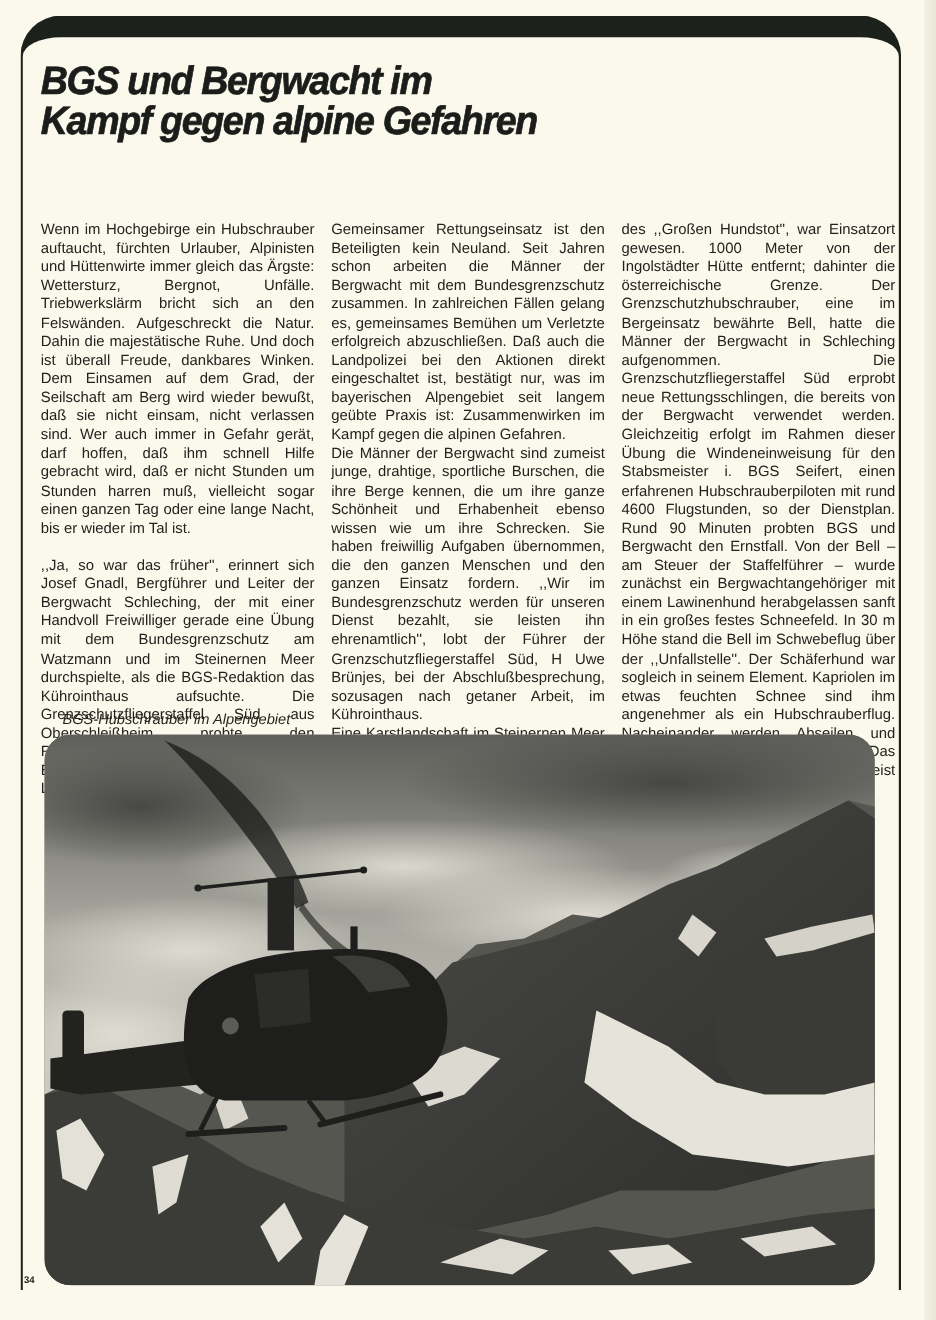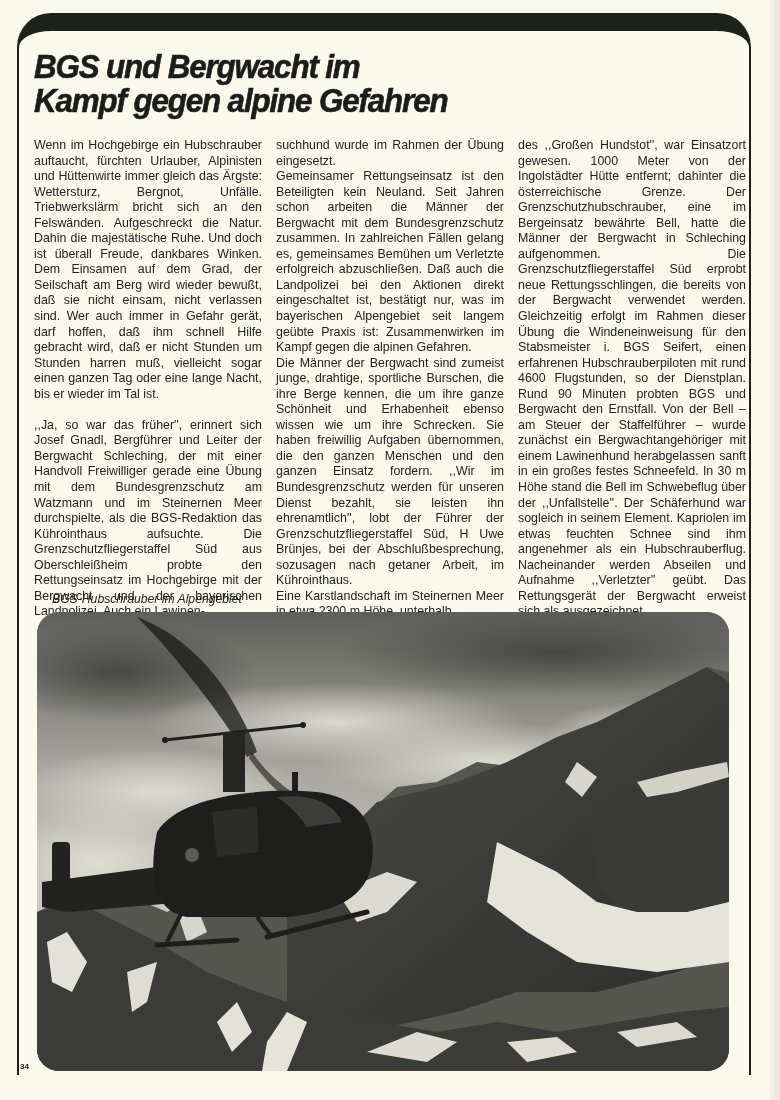--- a/index.html
+++ b/index.html
@@ -60,20 +60,21 @@
       display: flex;
       justify-content: space-between;
     }
     .col {
       width: 228px;
       font-size: 12.4px;
       line-height: 15.55px;
       text-align: justify;
       color: #22231f;
       hyphens: manual;
+      margin-top: 46px;
     }
     .col p {
       margin: 0;
     }
     .col p.gap {
       margin-top: 15.5px;
     }
 
     .caption {
       position: absolute;
@@ -116,21 +117,20 @@
   <span>BGS und Bergwacht im</span>
   <span>Kampf gegen alpine Gefahren</span>
 </h1>
 
 <div class="columns">
   <div class="col">
     <p>Wenn im Hochgebirge ein Hubschrauber auftaucht, fürchten Urlauber, Alpinisten und Hüttenwirte immer gleich das Ärgste: Wettersturz, Bergnot, Unfälle. Triebwerkslärm bricht sich an den Felswänden. Aufgeschreckt die Natur. Dahin die majestätische Ruhe. Und doch ist überall Freude, dankbares Winken. Dem Einsamen auf dem Grad, der Seilschaft am Berg wird wieder bewußt, daß sie nicht einsam, nicht verlassen sind. Wer auch immer in Gefahr gerät, darf hoffen, daß ihm schnell Hilfe gebracht wird, daß er nicht Stunden um Stunden harren muß, vielleicht sogar einen ganzen Tag oder eine lange Nacht, bis er wieder im Tal ist.</p>
     <p class="gap">,,Ja, so war das früher'', erinnert sich Josef Gnadl, Bergführer und Leiter der Bergwacht Schleching, der mit einer Handvoll Freiwilliger gerade eine Übung mit dem Bundesgrenzschutz am Watzmann und im Steinernen Meer durchspielte, als die BGS-Redaktion das Kührointhaus aufsuchte. Die Grenzschutzfliegerstaffel Süd aus Oberschleißheim probte den Rettungseinsatz im Hochgebirge mit der Bergwacht und der bayerischen Landpolizei. Auch ein Lawinen-</p>
   </div>
   <div class="col">
-    <p>suchhund wurde im Rahmen der Übung eingesetzt.</p>
     <p>Gemeinsamer Rettungseinsatz ist den Beteiligten kein Neuland. Seit Jahren schon arbeiten die Männer der Bergwacht mit dem Bundesgrenzschutz zusammen. In zahlreichen Fällen gelang es, gemeinsames Bemühen um Verletzte erfolgreich abzuschließen. Daß auch die Landpolizei bei den Aktionen direkt eingeschaltet ist, bestätigt nur, was im bayerischen Alpengebiet seit langem geübte Praxis ist: Zusammenwirken im Kampf gegen die alpinen Gefahren.</p>
     <p>Die Männer der Bergwacht sind zumeist junge, drahtige, sportliche Burschen, die ihre Berge kennen, die um ihre ganze Schönheit und Erhabenheit ebenso wissen wie um ihre Schrecken. Sie haben freiwillig Aufgaben übernommen, die den ganzen Menschen und den ganzen Einsatz fordern. ,,Wir im Bundesgrenzschutz werden für unseren Dienst bezahlt, sie leisten ihn ehrenamtlich'', lobt der Führer der Grenzschutzfliegerstaffel Süd, H Uwe Brünjes, bei der Abschlußbesprechung, sozusagen nach getaner Arbeit, im Kührointhaus.</p>
     <p>Eine Karstlandschaft im Steinernen Meer in etwa 2300 m Höhe, unterhalb</p>
   </div>
   <div class="col">
     <p>des ,,Großen Hundstot'', war Einsatzort gewesen. 1000 Meter von der Ingolstädter Hütte entfernt; dahinter die österreichische Grenze. Der Grenzschutzhubschrauber, eine im Bergeinsatz bewährte Bell, hatte die Männer der Bergwacht in Schleching aufgenommen. Die Grenzschutzfliegerstaffel Süd erprobt neue Rettungsschlingen, die bereits von der Bergwacht verwendet werden. Gleichzeitig erfolgt im Rahmen dieser Übung die Windeneinweisung für den Stabsmeister i. BGS Seifert, einen erfahrenen Hubschrauberpiloten mit rund 4600 Flugstunden, so der Dienstplan. Rund 90 Minuten probten BGS und Bergwacht den Ernstfall. Von der Bell – am Steuer der Staffelführer – wurde zunächst ein Bergwachtangehöriger mit einem Lawinenhund herabgelassen sanft in ein großes festes Schneefeld. In 30 m Höhe stand die Bell im Schwebeflug über der ,,Unfallstelle''. Der Schäferhund war sogleich in seinem Element. Kapriolen im etwas feuchten Schnee sind ihm angenehmer als ein Hubschrauberflug. Nacheinander werden Abseilen und Aufnahme ,,Verletzter'' geübt. Das Rettungsgerät der Bergwacht erweist sich als ausgezeichnet.</p>
   </div>
 </div>
 
 <div class="caption">BGS-Hubschrauber im Alpengebiet</div>

